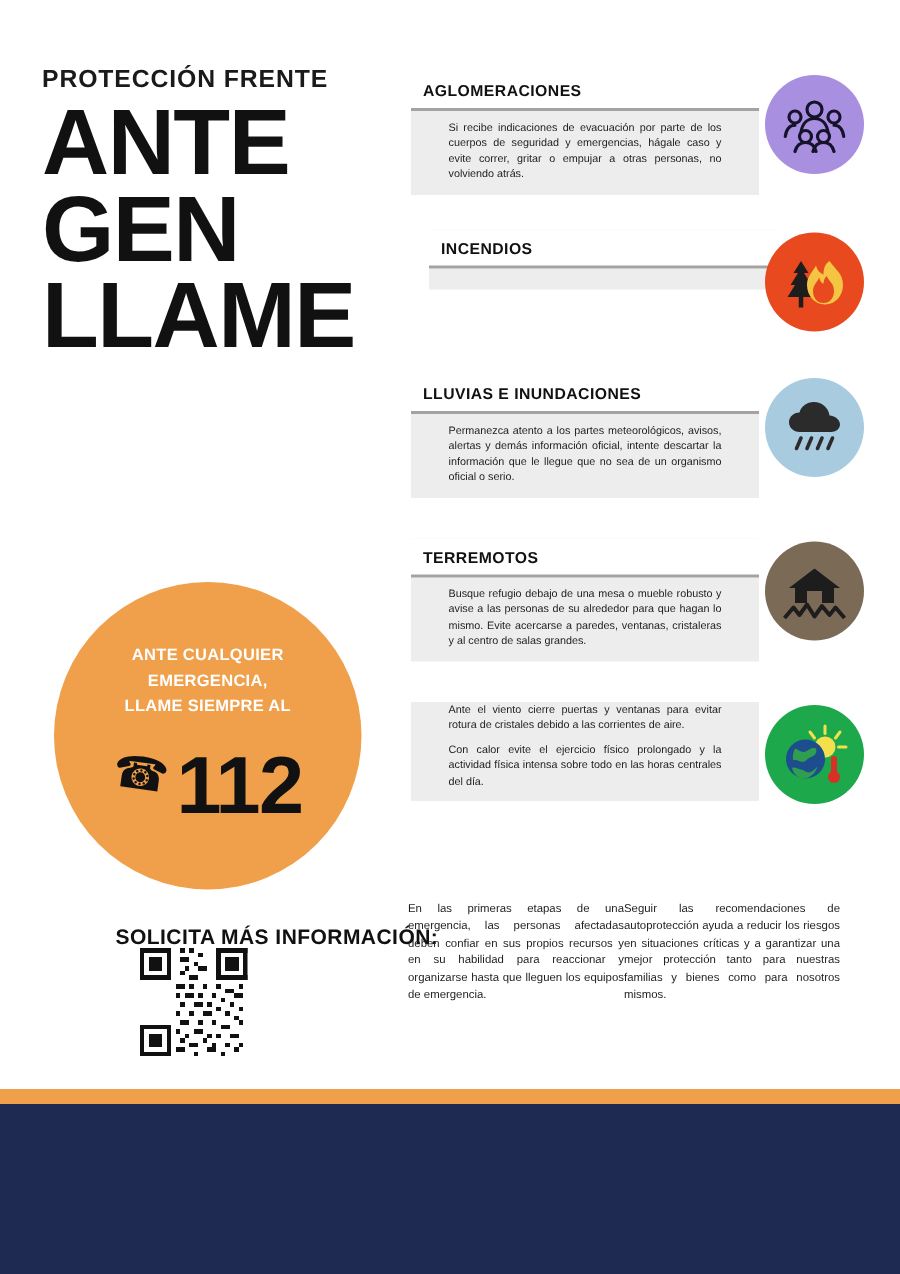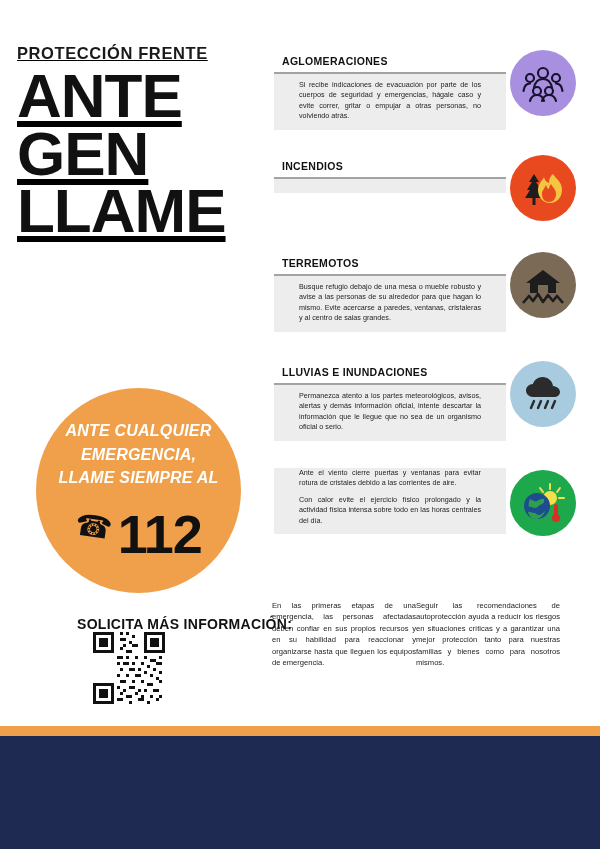--- a/index.html
+++ b/index.html
@@ -11,23 +11,22 @@
   }
   .poster {
     position: relative;
     width: 600px; height: 849px;
     background: #ffffff;
   }
 
   
   .left-col {
     position: absolute;
-    left: 17px; top: 44px;
+    left: 28px; top: 44px;
     width: 250px;
-    text-decoration: underline;
   }
   .eyebrow {
     font-size: 16.5px;
     font-weight: bold;
     letter-spacing: 0.6px;
     color: #1a1a1a;
     margin-bottom: 4px;
   }
   .bigword {
     font-size: 62px;
@@ -46,26 +45,25 @@
     border-radius: 50%;
     background: #f0a04b;
     display: flex;
     flex-direction: column;
     align-items: center;
     justify-content: center;
     text-align: center;
     color: #ffffff;
   }
   .circle-112 .ct {
-    font-size: 16px;
+    font-size: 11px;
     font-weight: bold;
     line-height: 1.35;
     letter-spacing: 0.2px;
     margin-bottom: 2px;
-    font-style: italic;
   }
   .circle-112 .num-row {
     display: flex;
     align-items: center;
     justify-content: center;
     color: #111111;
     margin-top: 2px;
   }
   .phone-glyph {
     font-size: 30px;
@@ -141,21 +139,21 @@
     width: 66px; height: 66px;
     border-radius: 50%;
     display: flex;
     align-items: center;
     justify-content: center;
   }
   .icon-circle svg { display: block; }
 
   
   .card-1 { min-height: 93px; }
-  .card-2 { min-height: 85px; }
+  .card-2 { min-height: 85px; margin-left: 12px; }
   .card-3 { min-height: 97px; }
   .card-4 { min-height: 97px; }
   .card-5 { min-height: 112px; }
 
   
   .bottom-texts {
     position: absolute;
     left: 272px; top: 600px;
     width: 305px;
     display: flex;
@@ -316,54 +314,54 @@
             <rect x="11.5" y="29" width="3" height="8"></rect>
           </g>
           <g fill="#f4c542">
             <path d="M32 6c4 6 9 8 9 16 0 7-5 13-12 13S17 29 17 22c0-6 4-9 6-13 1 4 3 5 5 6 0-4 1-7 4-9z"></path>
           </g>
           <path d="M30 16c2 4 5 5 5 10 0 5-3 8-7 8s-7-3-7-8c0-4 3-6 4-9 1 3 2 4 3 4 0-2 1-4 2-5z" fill="#e8491f"></path>
         </svg>
       </div>
     </div>
 
-    <div class="card card-4">
-      <div class="card-body">
-        <div class="card-title">TERREMOTOS</div>
-        <div class="card-text">Busque refugio debajo de una mesa o mueble robusto y avise a las personas de su alrededor para que hagan lo mismo. Evite acercarse a paredes, ventanas, cristaleras y al centro de salas grandes.</div>
-      </div>
-      <div class="icon-circle" style="background:#7a6a56">
-        <svg width="44" height="40" viewBox="0 0 44 40">
-          <path d="M22 5 L39 18 L35 18 L35 28 L9 28 L9 18 L5 18 Z" fill="#1d1d1d"></path>
-          <rect x="17" y="20" width="10" height="8" fill="#7a6a56"></rect>
-          <g stroke="#1d1d1d" stroke-width="2.6" fill="none" stroke-linejoin="round">
-            <path d="M2 38 L8 31 L12 36 L17 29 L22 37 L27 30 L32 36 L36 31 L42 38"></path>
-          </g>
-        </svg>
-      </div>
-    </div>
-
     <div class="card card-3">
       <div class="card-body">
         <div class="card-title">LLUVIAS E INUNDACIONES</div>
         <div class="card-text">Permanezca atento a los partes meteorológicos, avisos, alertas y demás información oficial, intente descartar la información que le llegue que no sea de un organismo oficial o serio.</div>
       </div>
       <div class="icon-circle" style="background:#a8cbe0">
         <svg width="44" height="40" viewBox="0 0 44 40">
           <path d="M12 23c-4 0-7-3-7-6.5S8 10 12 10c1-4 5-7 9.5-7 5.5 0 10 4 10.5 9 4 .3 7 3 7 6 0 3-2.8 5-6 5z" fill="#2b2b2b"></path>
           <g stroke="#2b2b2b" stroke-width="2.4" stroke-linecap="round">
             <line x1="13" y1="27" x2="10" y2="34"></line>
             <line x1="20" y1="27" x2="17" y2="34"></line>
             <line x1="27" y1="27" x2="24" y2="34"></line>
             <line x1="34" y1="27" x2="31" y2="34"></line>
           </g>
         </svg>
       </div>
     </div>
 
+    <div class="card card-4">
+      <div class="card-body">
+        <div class="card-title">TERREMOTOS</div>
+        <div class="card-text">Busque refugio debajo de una mesa o mueble robusto y avise a las personas de su alrededor para que hagan lo mismo. Evite acercarse a paredes, ventanas, cristaleras y al centro de salas grandes.</div>
+      </div>
+      <div class="icon-circle" style="background:#7a6a56">
+        <svg width="44" height="40" viewBox="0 0 44 40">
+          <path d="M22 5 L39 18 L35 18 L35 28 L9 28 L9 18 L5 18 Z" fill="#1d1d1d"></path>
+          <rect x="17" y="20" width="10" height="8" fill="#7a6a56"></rect>
+          <g stroke="#1d1d1d" stroke-width="2.6" fill="none" stroke-linejoin="round">
+            <path d="M2 38 L8 31 L12 36 L17 29 L22 37 L27 30 L32 36 L36 31 L42 38"></path>
+          </g>
+        </svg>
+      </div>
+    </div>
+
     <div class="card card-5">
       <div class="card-body">
         <div class="card-text">Ante el viento cierre puertas y ventanas para evitar rotura de cristales debido a las corrientes de aire.</div>
         <div class="card-text">Con calor evite el ejercicio físico prolongado y la actividad física intensa sobre todo en las horas centrales del día.</div>
       </div>
       <div class="icon-circle" style="background:#1ea84c">
         <svg width="46" height="42" viewBox="0 0 46 42">
           <g stroke="#f4e04d" stroke-width="2" stroke-linecap="round">
             <line x1="30" y1="2" x2="30" y2="7"></line>
             <line x1="40" y1="6" x2="37" y2="10"></line>

